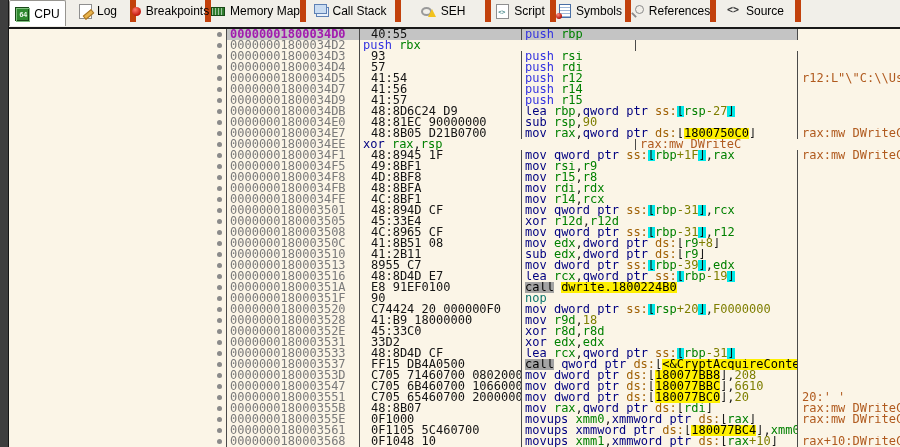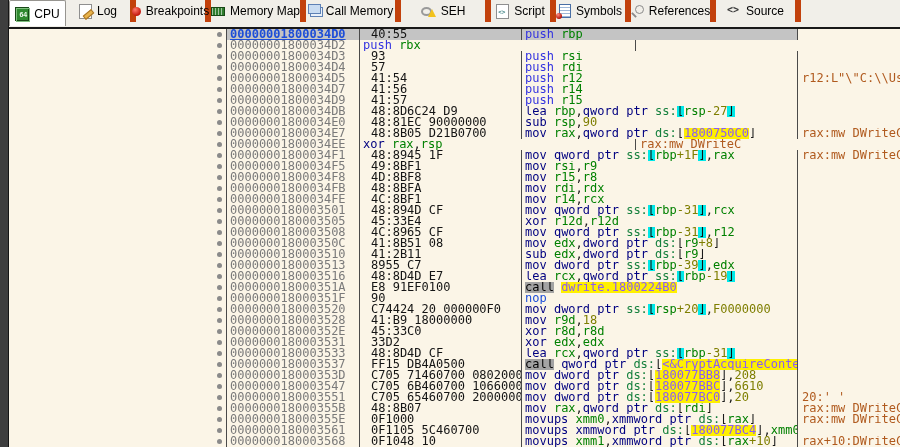--- a/index.html
+++ b/index.html
@@ -63,32 +63,32 @@
   .c-gut{width:218px;box-sizing:border-box;border-right:1px solid #4A4A4A;position:relative;flex:none;}
   .dot{position:absolute;right:4px;top:3px;width:5px;height:5px;border-radius:50%;background:#8A8A8A;}
   .c-addr{width:133px;box-sizing:border-box;border-right:1px solid #4A4A4A;padding-left:3px;
           color:#7A7A7A;overflow:hidden;flex:none;}
   .c-bytes{width:162px;box-sizing:border-box;border-right:1px solid #4A4A4A;padding-left:11px;
            color:#141414;overflow:hidden;flex:none;}
   .c-dis{width:276px;box-sizing:border-box;border-right:1px solid #4A4A4A;padding-left:3px;
          overflow:hidden;flex:none;}
   .c-cmt{flex:1;padding-left:4px;color:#B05A1E;overflow:hidden;}
   .row.sel .c-addr,.row.sel .c-bytes,.row.sel .c-dis{background:#C4C4C4;}
-  .row.sel .c-addr{color:#1d4ed8;font-weight:bold;text-decoration:underline;}
+  .row.sel .c-addr{color:#a21caf;font-weight:bold;}
   
   .tk-pl{color:#1A1A1A}
   .tk-mn{color:#000080}
   .tk-pp{color:#3333E0}
   .tk-reg{color:#008000}
   .tk-num{color:#7E7E00}
-  .tk-seg{color:#15803d}
+  .tk-seg{color:#a16207}
   .tk-sb{color:#101010;background:#00E8E8}
-  .tk-mem{color:#8b5cf6;background:#FFF000}
+  .tk-mem{color:#000000;background:#FFF000}
   .tk-call{color:#000;background:#a3a3a3}
-  .tk-nopc{color:#1d4ed8}
+  .tk-nopc{color:#0f766e}
 </style>
 </head>
 <body>
 
 <div class="screen">
   <div class="left-strip"></div>
   <div class="main">
     <div class="tabbar" id="tabbar">
         <div class="tab active">
           <span class="ic ic-cpu-chip">
@@ -103,21 +103,21 @@
         <div class="tab">
           <span class="ic ic-breakpoint"></span>
           <span>Breakpoints</span>
         </div>
         <div class="tab">
           <span class="ic ic-memory-map"></span>
           <span>Memory Map</span>
         </div>
         <div class="tab">
           <span class="ic ic-call-stack"></span>
-          <span>Call Memory</span>
+          <span>Call Stack</span>
         </div>
         <div class="tab">
           <span class="ic ic-seh"></span>
           <span>SEH</span>
         </div>
         <div class="tab">
           <span class="ic ic-script"></span>
           <span>Script</span>
         </div>
         <div class="tab">

